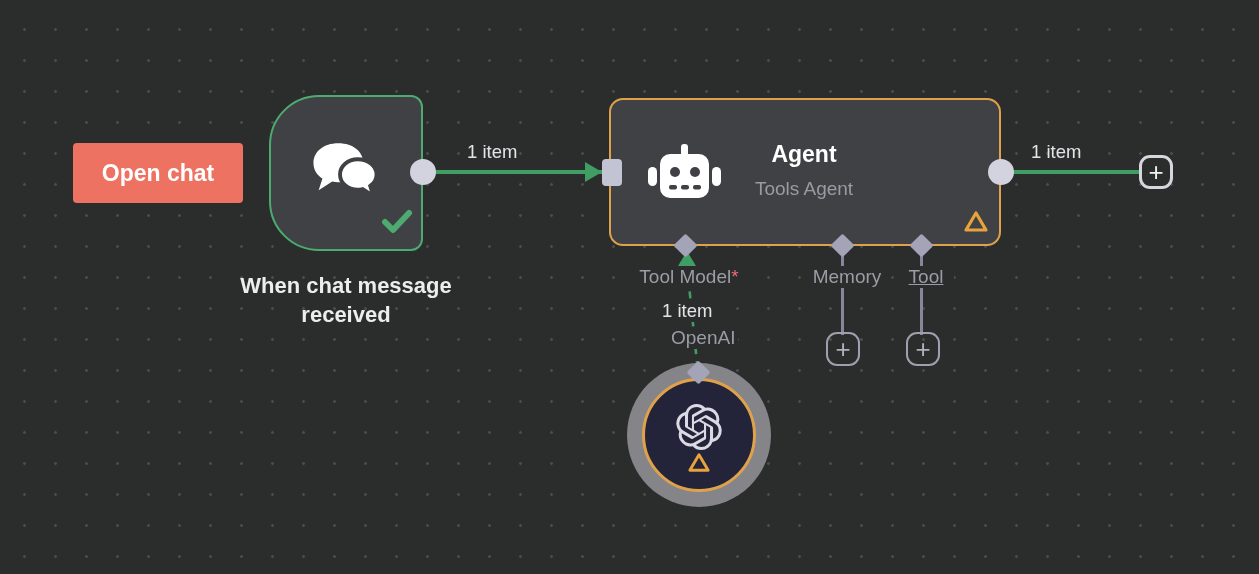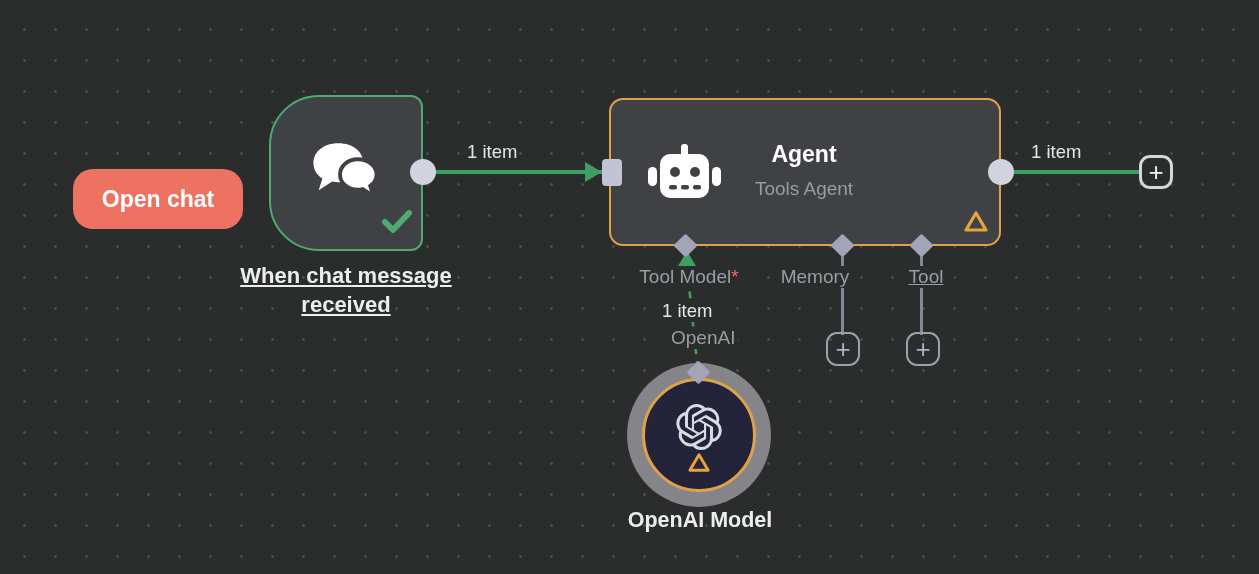--- a/index.html
+++ b/index.html
@@ -8,23 +8,23 @@
     background-color:#2b2c2c;
     background-image:radial-gradient(circle,#4b4c4c 1.3px,transparent 1.5px);
     background-size:31px 31px;background-position:9px 14px;
     font-family:"Liberation Sans",sans-serif;
     -webkit-font-smoothing:antialiased;
   }
   .abs{position:absolute;}
 
   
   .open-chat{
-    left:73px;top:143px;width:170px;height:60px;border-radius:20px;
+    left:73px;top:143px;width:170px;height:60px;border-radius:4px;
     background:#ee7261;color:#fff;font-size:23px;font-weight:700;
-    display:flex;align-items:center;justify-content:center;cursor:pointer;z-index:4;margin-top:26px;
+    display:flex;align-items:center;justify-content:center;cursor:pointer;z-index:4;
   }
 
   
   .node-body{background:#3f4144;box-sizing:border-box;z-index:3;}
   .trigger-node{
     left:269px;top:95px;width:154px;height:156px;
     border:2.5px solid #4dab71;border-radius:50px 12px 12px 50px;
   }
   .agent-node{
     left:609px;top:98px;width:392px;height:148px;
@@ -117,21 +117,21 @@
         <path fill="#ffffff" stroke="#3f4144" stroke-width="3.5" d="M43.5 16.5 C34.5 16.5 27.5 22.6 27.5 30.2 C27.5 37.8 34.5 43.9 43.5 43.9 C45 43.9 46.5 43.7 47.9 43.4 L57.5 49.5 L54.8 40.6 C58.4 38.1 60.5 34.4 60.5 30.2 C60.5 22.6 53 16.5 43.5 16.5 Z"></path>
       </svg>
     </span>
     <span class="abs" style="left:110px;top:112px;">
       <svg width="32" height="26" viewBox="0 0 32 26">
         <polyline points="4,13 12,21 28,4" fill="none" stroke="#4dab71" stroke-width="6" stroke-linecap="round" stroke-linejoin="round"></polyline>
       </svg>
     </span>
   </div>
   <div class="abs endpoint-circle" style="left:410px;top:159px;"></div>
-  <div class="abs node-name" style="left:196px;top:261px;width:300px;text-decoration:underline;">When chat message received</div>
+  <div class="abs node-name" style="left:196px;top:271px;width:300px;">When chat message received</div>
 
   <div class="abs node-body agent-node">
     <span class="abs" style="left:35px;top:42px;">
       <svg width="78" height="60" viewBox="0 0 78 60">
         <rect x="35" y="2" width="7" height="14" rx="3" fill="#ffffff"></rect>
         <rect x="14" y="12" width="49" height="44" rx="10" fill="#ffffff"></rect>
         <rect x="2" y="25" width="9" height="19" rx="4.5" fill="#ffffff"></rect>
         <rect x="66" y="25" width="9" height="19" rx="4.5" fill="#ffffff"></rect>
         <circle cx="29" cy="30" r="5" fill="#3f4144"></circle>
         <circle cx="49" cy="30" r="5" fill="#3f4144"></circle>
@@ -154,21 +154,21 @@
   <div class="abs port-diamond" style="left:677px;top:237px;"></div>
   <div class="abs port-diamond" style="left:834px;top:237px;"></div>
   <div class="abs port-diamond" style="left:913px;top:237px;"></div>
 
   <svg class="abs" style="left:675px;top:258px;z-index:1;" width="40" height="130">
     <line x1="24" y1="124" x2="12" y2="8" stroke="#3f9e63" stroke-width="2.6" stroke-dasharray="7 7"></line>
   </svg>
   <div class="abs arrow-up" style="left:678px;top:251px;"></div>
 
   <div class="abs port-label" style="left:628px;top:266px;width:116px;"><span>Tool Model</span><span class="required-star">*</span></div>
-  <div class="abs port-label" style="left:772px;top:266px;width:80px;">Memory</div>
+  <div class="abs port-label" style="left:804px;top:266px;width:80px;">Memory</div>
   <div class="abs port-label" style="left:898px;top:266px;width:50px;text-decoration:underline;">Tool</div>
 
   <div class="abs conn-label on-line" style="left:658px;top:300px;width:70px;">1 item</div>
   <div class="abs port-label" style="left:668px;top:327px;width:64px;">OpenAI</div>
 
   <div class="abs drop-line" style="left:841px;top:255px;height:80px;"></div>
   <div class="abs drop-line" style="left:920px;top:255px;height:80px;"></div>
   <div class="abs plus-btn plus-small" style="left:826px;top:332px;">+</div>
   <div class="abs plus-btn plus-small" style="left:906px;top:332px;">+</div>
 
@@ -179,15 +179,14 @@
         <path fill="#d9dae3" d="M22.2819 9.8211a5.9847 5.9847 0 0 0-.5157-4.9108 6.0462 6.0462 0 0 0-6.5098-2.9A6.0651 6.0651 0 0 0 4.9807 4.1818a5.9847 5.9847 0 0 0-3.9977 2.9 6.0462 6.0462 0 0 0 .7427 7.0966 5.98 5.98 0 0 0 .511 4.9107 6.051 6.051 0 0 0 6.5146 2.9001A5.9847 5.9847 0 0 0 13.2599 24a6.0557 6.0557 0 0 0 5.7718-4.2058 5.9894 5.9894 0 0 0 3.9977-2.9001 6.0557 6.0557 0 0 0-.7475-7.073zM13.2599 22.4301a4.4755 4.4755 0 0 1-2.8764-1.0408l.1419-.0804 4.7783-2.7582a.7948.7948 0 0 0 .3927-.6813v-6.7369l2.02 1.1686a.071.071 0 0 1 .038.0615v5.5826a4.504 4.504 0 0 1-4.4945 4.4849zm-9.6607-4.1254a4.4708 4.4708 0 0 1-.5346-3.0137l.142.0852 4.783 2.7582a.7712.7712 0 0 0 .7806 0l5.8428-3.3685v2.3324a.0804.0804 0 0 1-.0332.0615L9.74 19.9502a4.4992 4.4992 0 0 1-6.1408-1.6464zM2.3408 7.8956a4.485 4.485 0 0 1 2.3655-1.9728V11.6a.7664.7664 0 0 0 .3879.6765l5.8144 3.3543-2.0201 1.1685a.0757.0757 0 0 1-.071 0l-4.8303-2.7865A4.504 4.504 0 0 1 2.3408 7.8956zm16.5963 3.8558L13.1038 8.364 15.1192 7.2a.0757.0757 0 0 1 .071 0l4.8303 2.7913a4.4944 4.4944 0 0 1-.6765 8.1042v-5.6772a.79.79 0 0 0-.407-.667zm2.0107-3.0231l-.142-.0852-4.7735-2.7818a.7759.7759 0 0 0-.7854 0L9.409 9.2297V6.8974a.0662.0662 0 0 1 .0284-.0615l4.8303-2.7866a4.4992 4.4992 0 0 1 6.6802 4.66zM8.3065 12.863l-2.02-1.1638a.0804.0804 0 0 1-.038-.0567V6.0742a4.4992 4.4992 0 0 1 7.3757-3.4537l-.142.0805L8.704 5.459a.7948.7948 0 0 0-.3927.6813zm1.0976-2.3654l2.602-1.4998 2.6069 1.4998v2.9994l-2.5974 1.4997-2.6067-1.4997Z"></path>
       </svg>
     </span>
     <span style="margin-top:2px;">
       <svg width="24" height="21" viewBox="0 0 26 23">
         <path d="M13 3 L23 20 H3 Z" fill="none" stroke="#e8a33d" stroke-width="3.2" stroke-linejoin="round" stroke-linecap="round"></path>
       </svg>
     </span>
   </div>
   <div class="abs port-diamond" style="left:690px;top:364px;"></div>
-  <div class="abs node-name" style="left:550px;top:506px;width:300px;font-size:21.5px;">OpenAI Model</div>
 
 </div>
 
 </body></html>

